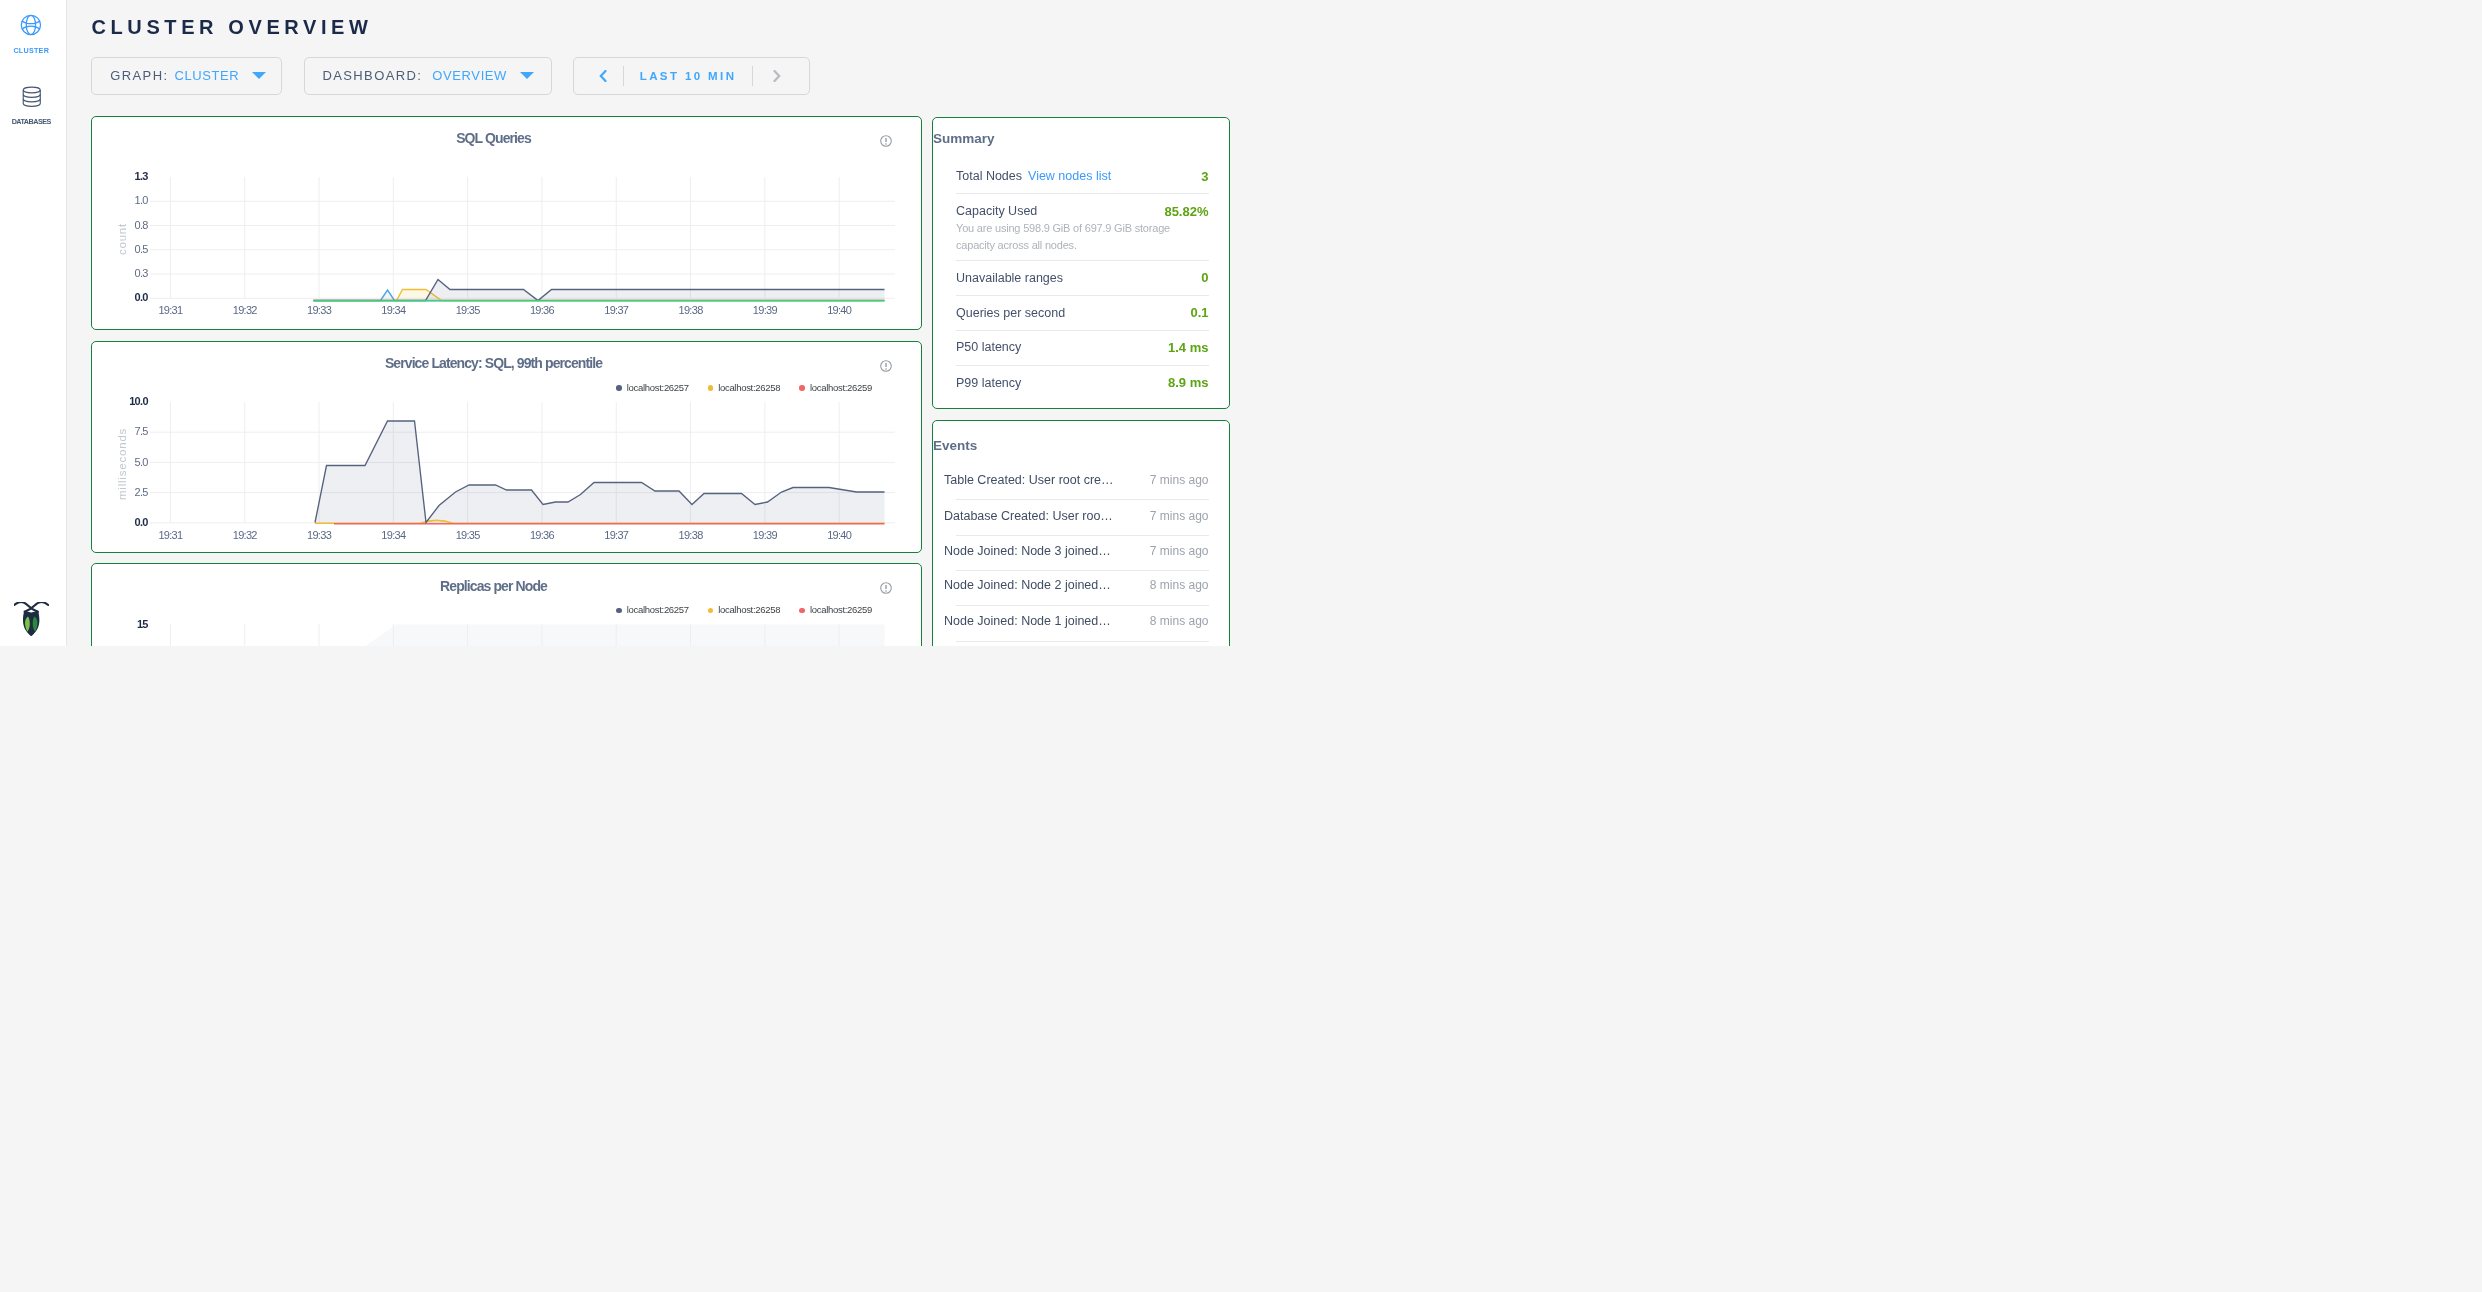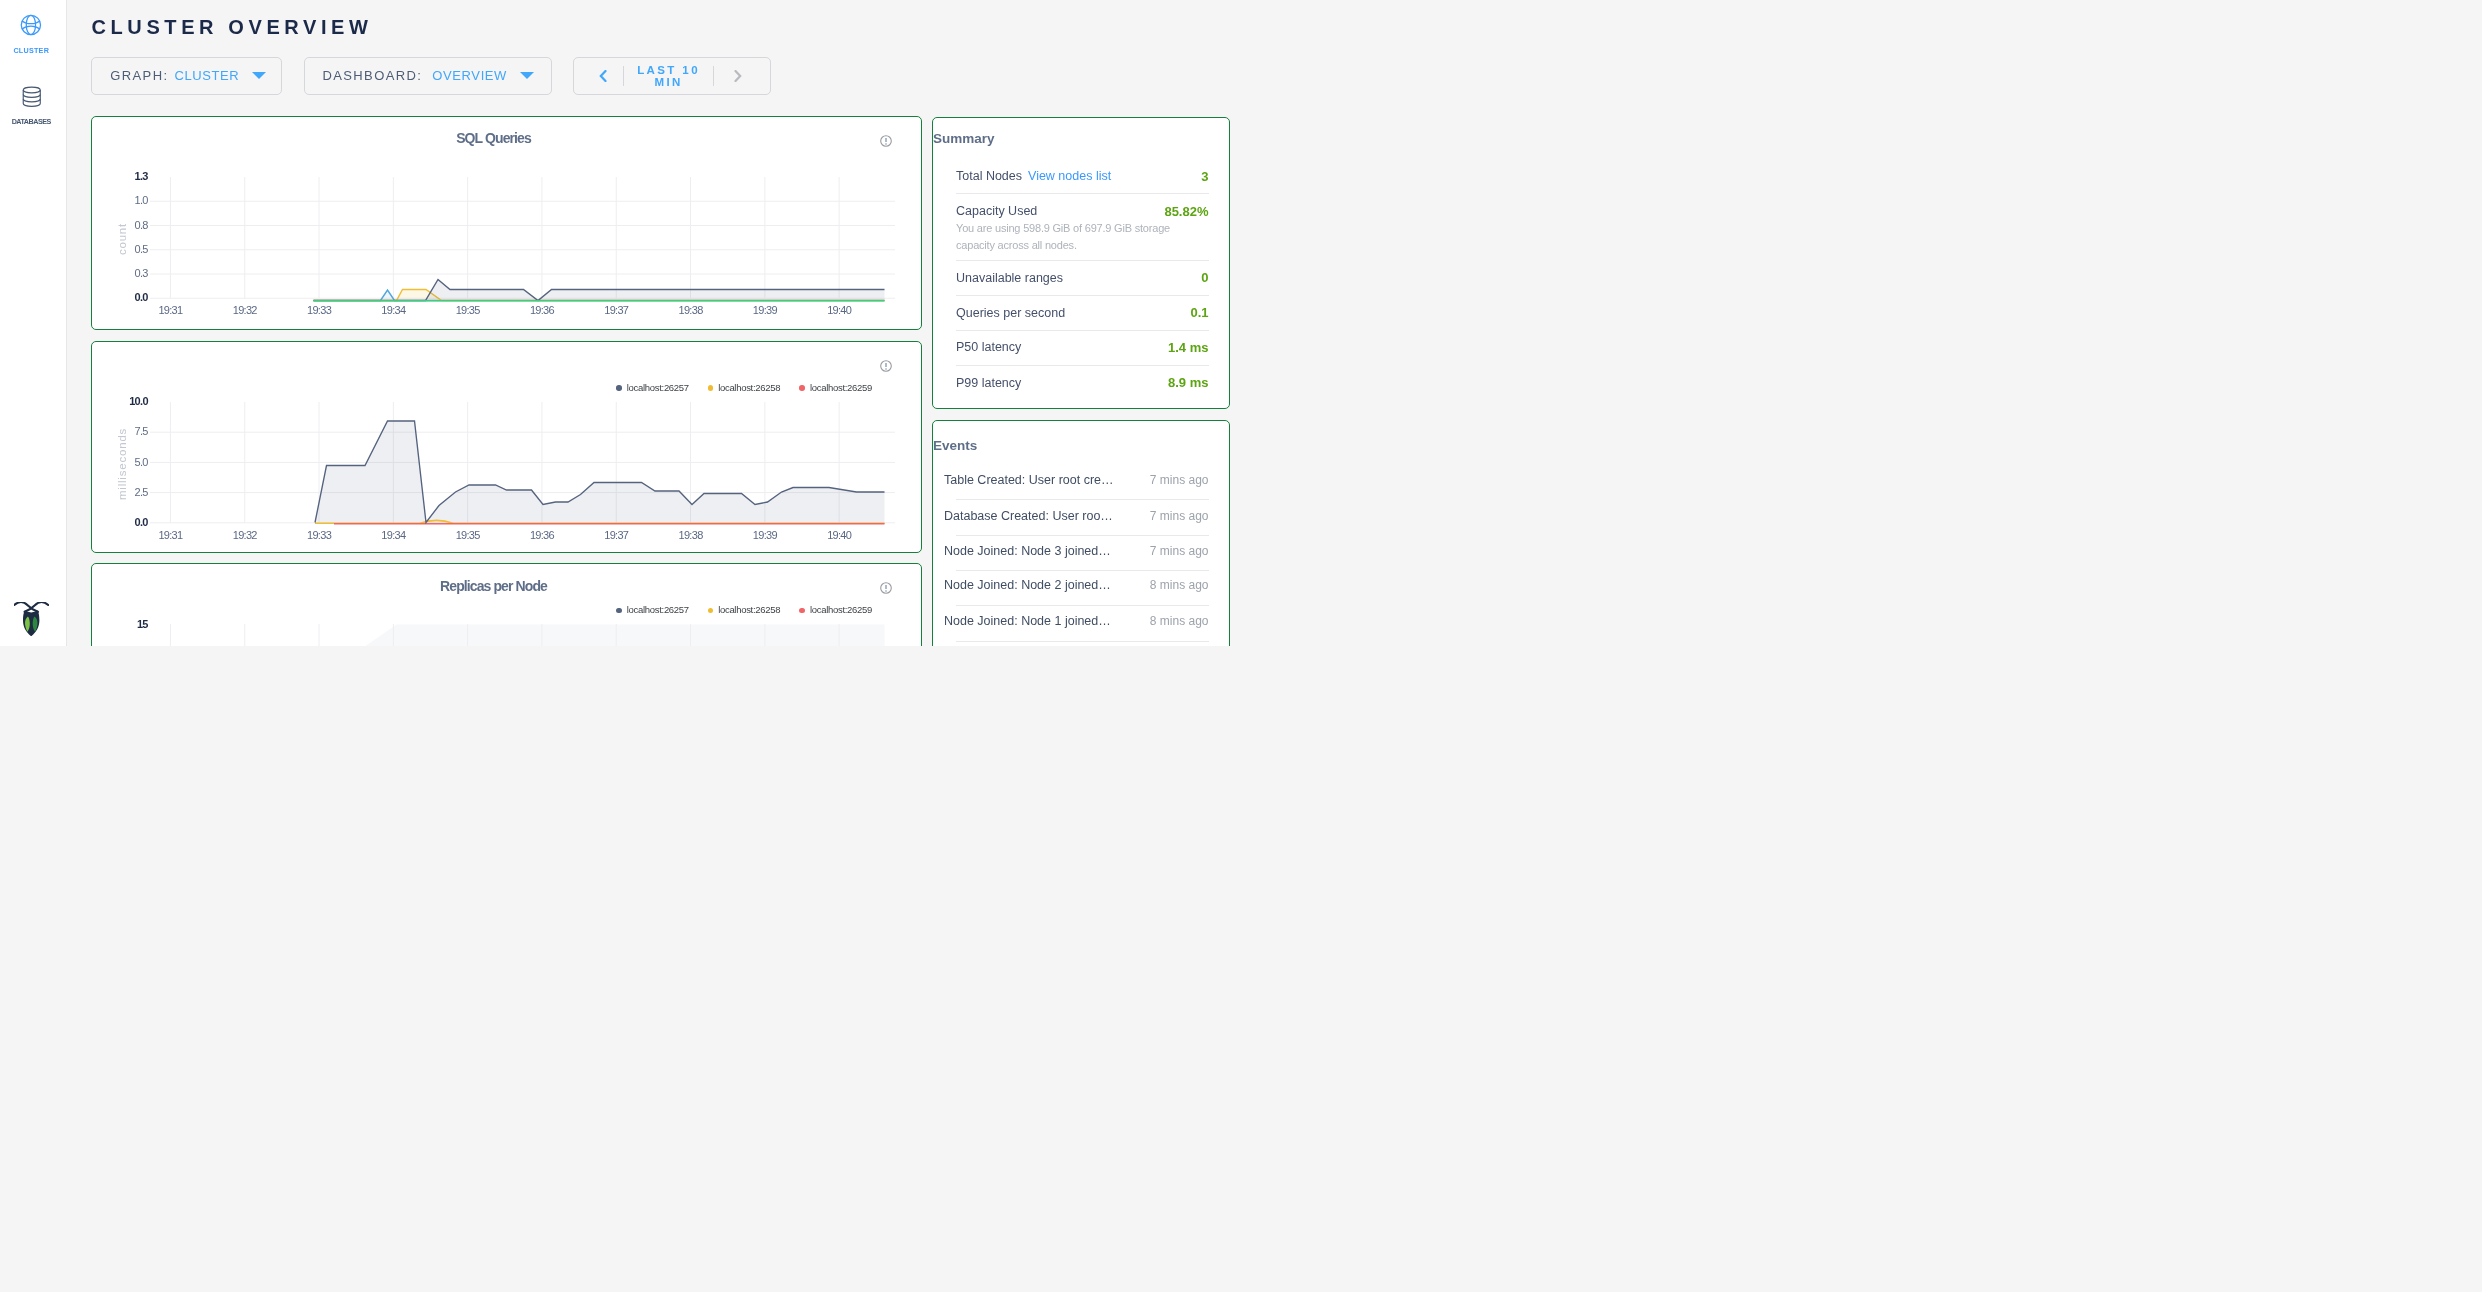--- a/index.html
+++ b/index.html
@@ -57,21 +57,21 @@
 <div class="dd" style="left:91.2px;width:190.5px;padding-left:18px">
   <span class="ddlab">GRAPH:</span>
     <span class="ddval" style="margin-left:6px">CLUSTER</span>
     <span class="caret" style="margin-left:13px"></span>
 </div>
 <div class="dd" style="left:304.4px;width:248.1px;padding-left:17px">
   <span class="ddlab">DASHBOARD:</span>
     <span class="ddval" style="margin-left:10px">OVERVIEW</span>
     <span class="caret" style="margin-left:13px"></span>
 </div>
-<div class="dd" style="left:573px;width:198px;padding:8px">
+<div class="dd" style="left:573px;width:237px;padding:8px">
   <div style="width:42.3px;height:100%;display:flex;align-items:center;justify-content:center;border-right:1px solid #d5d7dc">
     <svg width="8" height="12" viewBox="0 0 8 12">
         <path d="M6.5 1 L1.8 6 L6.5 11" fill="none" stroke="#40a7fb" stroke-width="2.2" stroke-linecap="round"></path>
       </svg>
   </div>
   <div style="flex:1;text-align:center;font-size:11.5px;font-weight:700;letter-spacing:2.4px;color:#40a7fb">LAST 10 MIN</div>
   <div style="width:49.2px;height:100%;display:flex;align-items:center;justify-content:center;border-left:1px solid #d5d7dc">
     <svg width="8" height="12" viewBox="0 0 8 12">
         <path d="M1.5 1 L6.2 6 L1.5 11" fill="none" stroke="#b9babf" stroke-width="2.2" stroke-linecap="round"></path>
       </svg>
@@ -122,20 +122,21 @@
       <text x="375.65" y="197" text-anchor="middle" font-size="11" letter-spacing="-0.7" fill="#5a6885">19:35</text>
       <text x="449.95" y="197" text-anchor="middle" font-size="11" letter-spacing="-0.7" fill="#5a6885">19:36</text>
       <text x="524.25" y="197" text-anchor="middle" font-size="11" letter-spacing="-0.7" fill="#5a6885">19:37</text>
       <text x="598.55" y="197" text-anchor="middle" font-size="11" letter-spacing="-0.7" fill="#5a6885">19:38</text>
       <text x="672.85" y="197" text-anchor="middle" font-size="11" letter-spacing="-0.7" fill="#5a6885">19:39</text>
       <text x="747.15" y="197" text-anchor="middle" font-size="11" letter-spacing="-0.7" fill="#5a6885">19:40</text>
     </svg>
 </div>
 
 <div class="card" id="c2" style="left:90.5px;top:340.5px;width:831px;height:212.5px">
+  <div class="ctitle" style="top:13.5px">Service Latency: SQL, 99th percentile</div>
   <svg style="position:absolute;left:788px;top:18px" width="12" height="12" viewBox="0 0 12 12">
       <circle cx="6" cy="6" r="5.3" fill="none" stroke="#9b9ca1" stroke-width="1.1"></circle>
       <line x1="6" y1="2.9" x2="6" y2="7.1" stroke="#8097b0" stroke-width="1.3"></line>
       <circle cx="6" cy="9" r="0.8" fill="#8097b0"></circle>
     </svg>
   <span class="li" style="left:524.75px;top:40px"><i style="background:#55637f"></i>localhost:26257</span>
     <span class="li" style="left:616.15px;top:40px"><i style="background:#f0bc32"></i>localhost:26258</span>
     <span class="li" style="left:707.95px;top:40px"><i style="background:#f26566"></i>localhost:26259</span>
   <svg style="position:absolute;left:0;top:0" width="831" height="212" viewBox="0 0 831 212">
       <text x="55.8" y="63.2" text-anchor="end" font-size="11" letter-spacing="-0.7" fill="#1f2b45" font-weight="bold">10.0</text>

